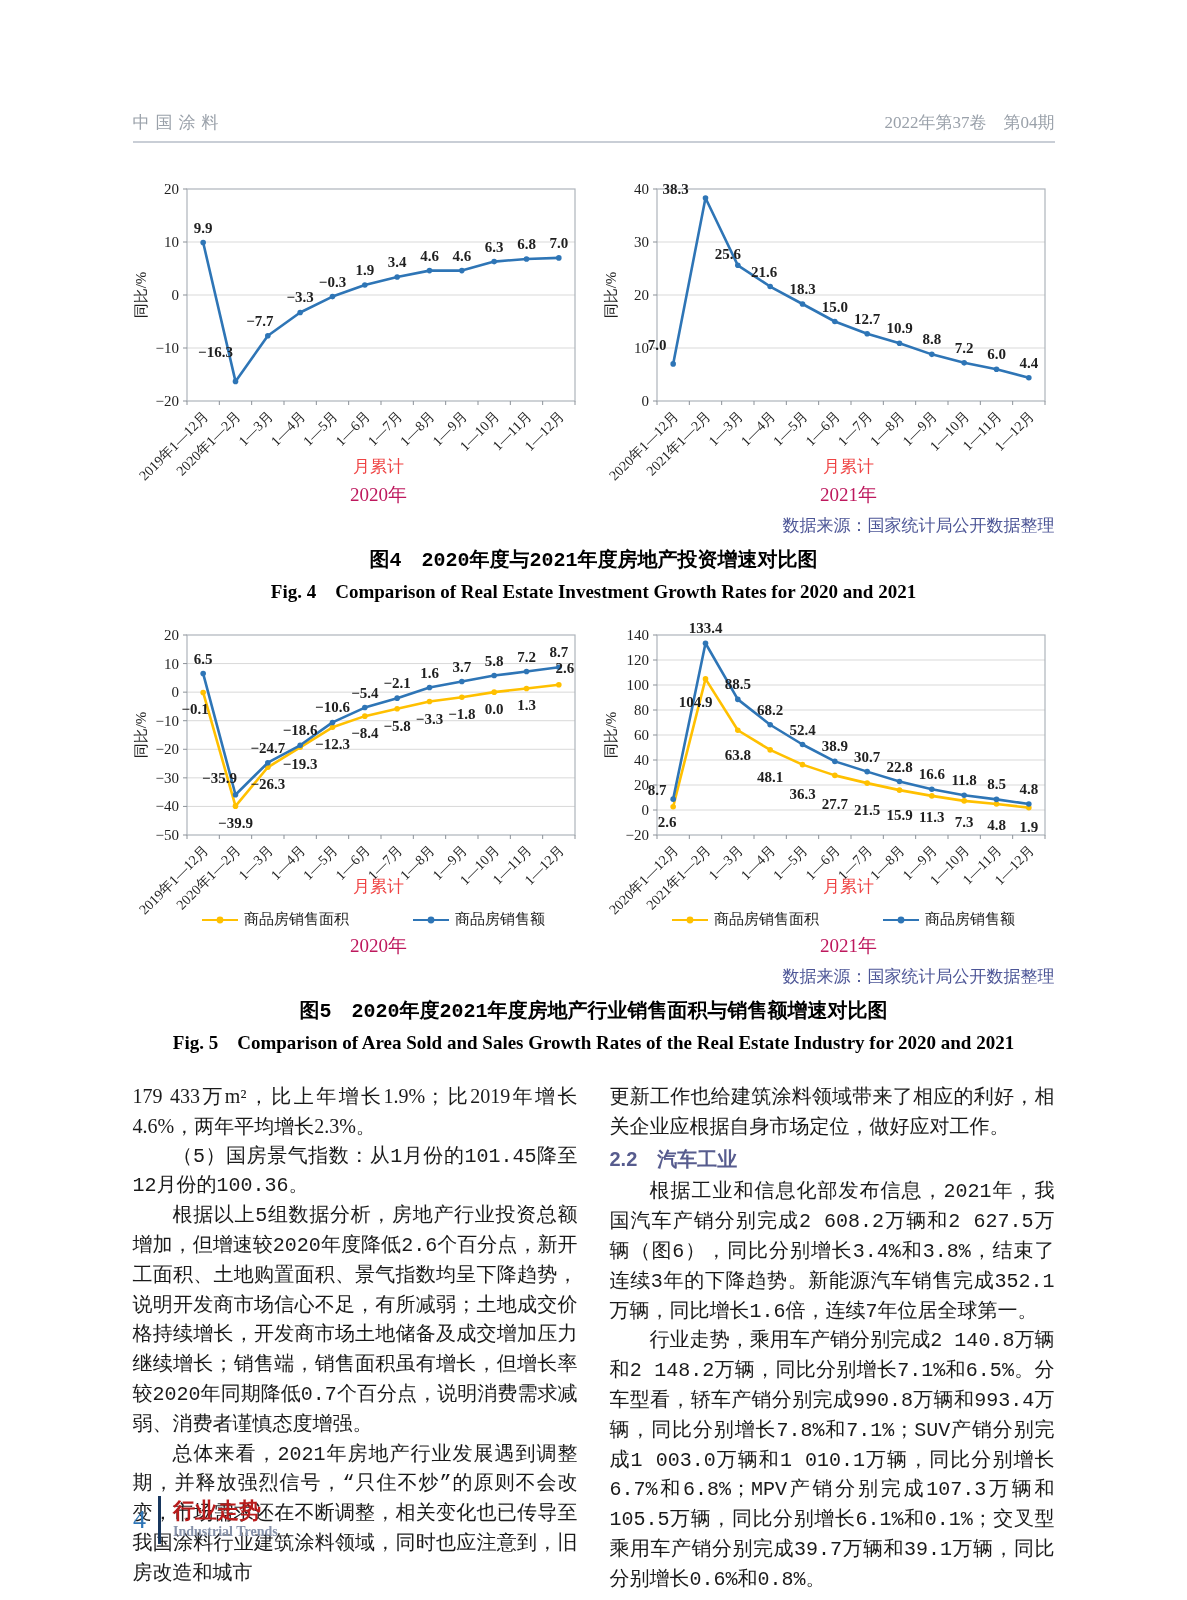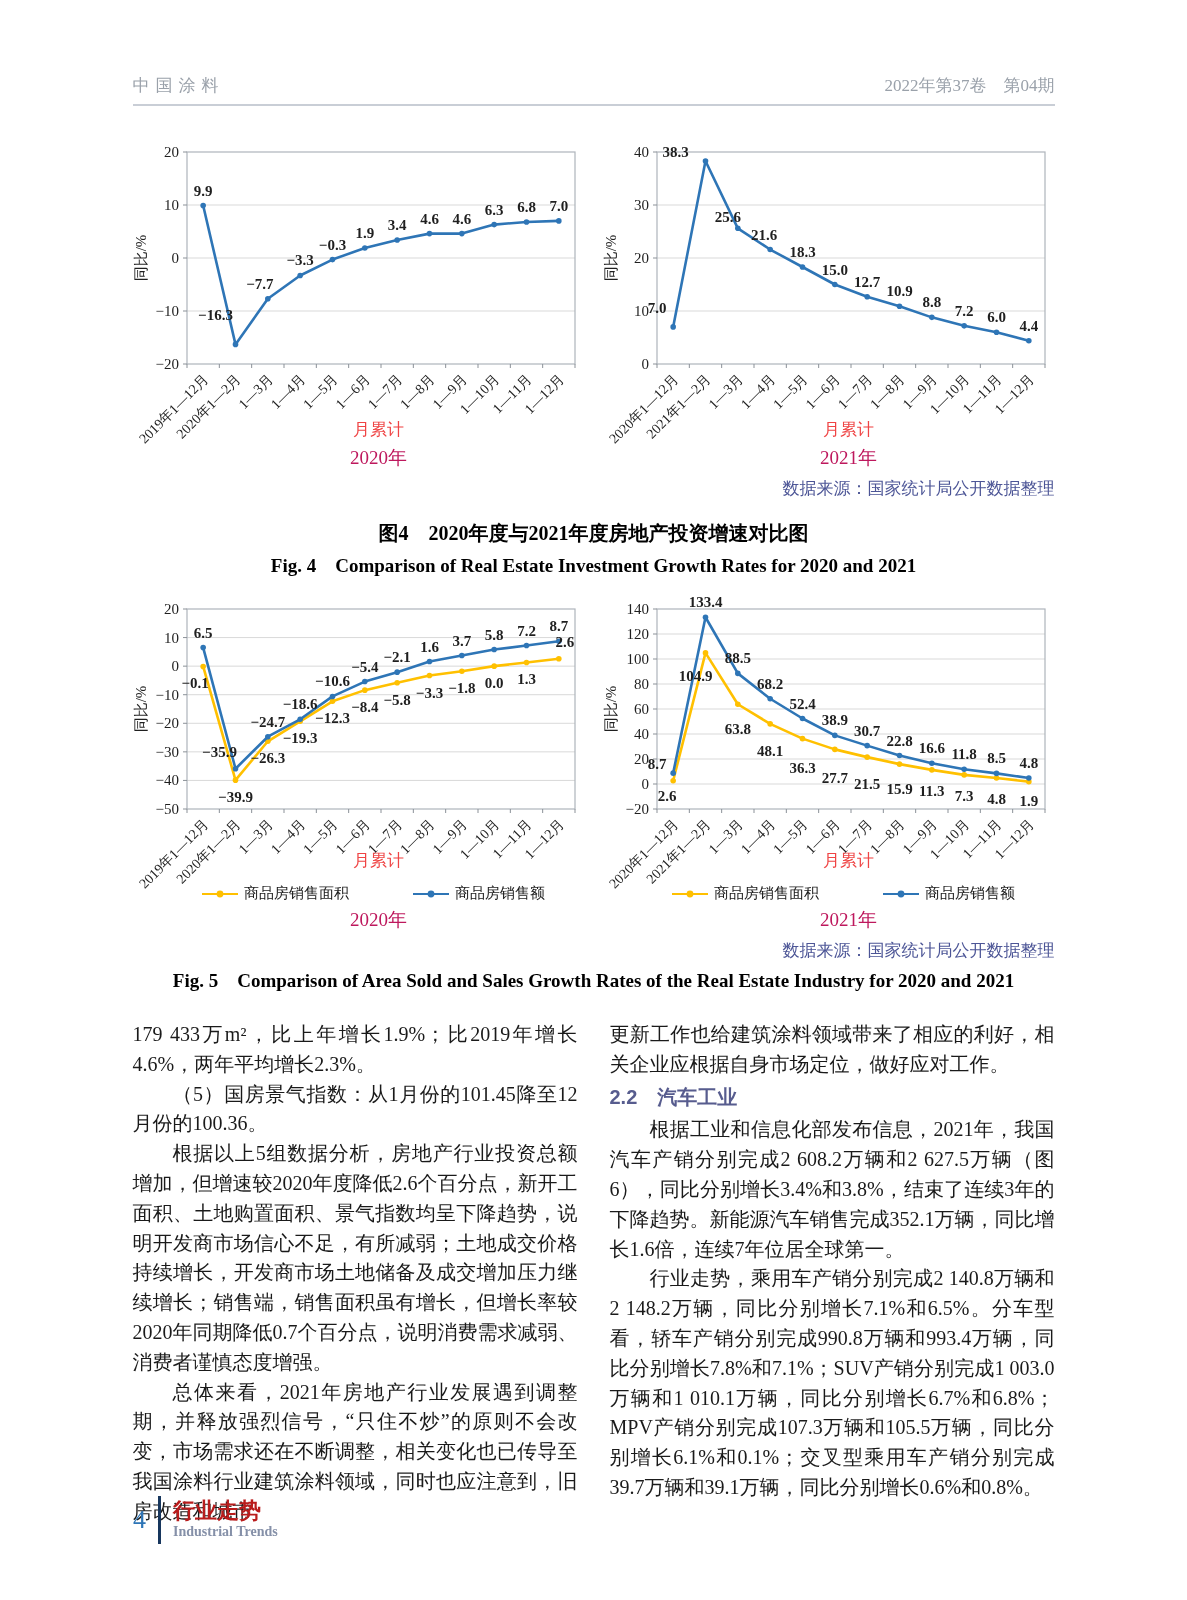--- a/index.html
+++ b/index.html
@@ -1,40 +1,40 @@
 <!DOCTYPE html>
 <html><head>
 <meta charset="utf-8">
 <style>
   html,body{margin:0;padding:0;background:#e8e8e8;}
   .page{width:1187px;height:1600px;background:#ffffff;margin:0 auto;position:relative;
         font-family:"Liberation Serif","DejaVu Serif",serif;color:#1a1a1a;overflow:hidden;}
   .content{width:922px;margin:0 auto;}
   .header{display:flex;justify-content:space-between;align-items:center;
-          padding-top:74px;padding-bottom:7px;border-bottom:2px solid #c9ced6;
+          padding-top:111px;padding-bottom:7px;border-bottom:2px solid #c9ced6;
           color:#9aa1aa;font-size:17px;}
   .header-left{letter-spacing:6px;}
   .charts-row{display:flex;justify-content:space-between;margin-top:32px;}
   .chart-block{width:452px;text-align:center;}
   svg.chart{overflow:visible;display:block;}
   svg text{font-family:"Liberation Serif","DejaVu Serif",serif;fill:#1f1f1f;}
   .axis-title{font-size:17px;color:#ef4444;margin-top:-46px;padding-left:40px;}
   .axis-title.low{margin-top:-60px;}
   .year-label{font-size:19px;color:#be185d;margin-top:4px;padding-left:40px;}
   .legend{display:flex;justify-content:center;gap:64px;font-size:15px;margin-top:12px;padding-left:30px;}
   .legend-item{display:inline-flex;align-items:center;gap:6px;}
   .source-note{text-align:right;color:#4C5596;font-size:17px;margin-top:6px;}
-  .caption-zh{text-align:center;font-family:Liberation Serif, serif;
-              font-weight:bold;font-size:20px;color:#000;margin-top:20px;}
+  .caption-zh{text-align:center;font-family:Liberation Mono, monospace;
+              font-weight:bold;font-size:20px;color:#000;margin-top:9px;}
   .caption-en{text-align:center;font-weight:bold;font-size:19px;color:#000;margin-top:6px;}
   .body-columns{display:flex;gap:32px;margin-top:26px;text-align:justify;
                 font-size:20px;line-height:29.8px;}
   .col{width:445px;}
   p.para{margin:0;}
-  p.indent{text-indent:2em;}
+  p.indent{text-indent:2em;font-family:Liberation Mono, monospace;}
   .section-heading{font-family:"Liberation Sans","DejaVu Sans",sans-serif;font-weight:bold;
                    color:#575C8E;font-size:20px;margin:3px 0;}
   .footer{position:absolute;left:133px;bottom:56px;display:flex;align-items:center;gap:12px;}
   .page-num{font-size:26px;color:#2E75B6;}
   .footer-bar{width:3px;height:48px;background:#17365D;}
   .footer-zh{font-family:Liberation Serif, serif;font-weight:bold;
              font-size:22px;color:#b91c1c;line-height:24px;}
   .footer-en{font-size:14px;font-weight:bold;color:#8590A8;line-height:18px;}
 </style>
 </head>
@@ -440,20 +440,21 @@
                   <line x1="0" y1="5" x2="36" y2="5" stroke="#2E75B6" stroke-width="2"></line>
                   <circle cx="18" cy="5" r="3.4" fill="#2E75B6"></circle>
                 </svg>
                 <span>商品房销售额</span>
               </span>
             </div>
           <div class="year-label">2021年</div>
         </div>
       </div>
       <div class="source-note">数据来源：国家统计局公开数据整理</div>
+      <div class="caption-zh">图5　2020年度2021年度房地产行业销售面积与销售额增速对比图</div>
       <div class="caption-en">Fig. 5　Comparison of Area Sold and Sales Growth Rates of the Real Estate Industry for 2020 and 2021</div>
     </div>
 
     <div class="body-columns">
       <div class="col">
         <p class="para">179 433万m²，比上年增长1.9%；比2019年增长4.6%，两年平均增长2.3%。</p>
         <p class="para indent">（5）国房景气指数：从1月份的101.45降至12月份的100.36。</p>
         <p class="para indent">根据以上5组数据分析，房地产行业投资总额增加，但增速较2020年度降低2.6个百分点，新开工面积、土地购置面积、景气指数均呈下降趋势，说明开发商市场信心不足，有所减弱；土地成交价格持续增长，开发商市场土地储备及成交增加压力继续增长；销售端，销售面积虽有增长，但增长率较2020年同期降低0.7个百分点，说明消费需求减弱、消费者谨慎态度增强。</p>
         <p class="para indent">总体来看，2021年房地产行业发展遇到调整期，并释放强烈信号，“只住不炒”的原则不会改变，市场需求还在不断调整，相关变化也已传导至我国涂料行业建筑涂料领域，同时也应注意到，旧房改造和城市</p>
       </div>

